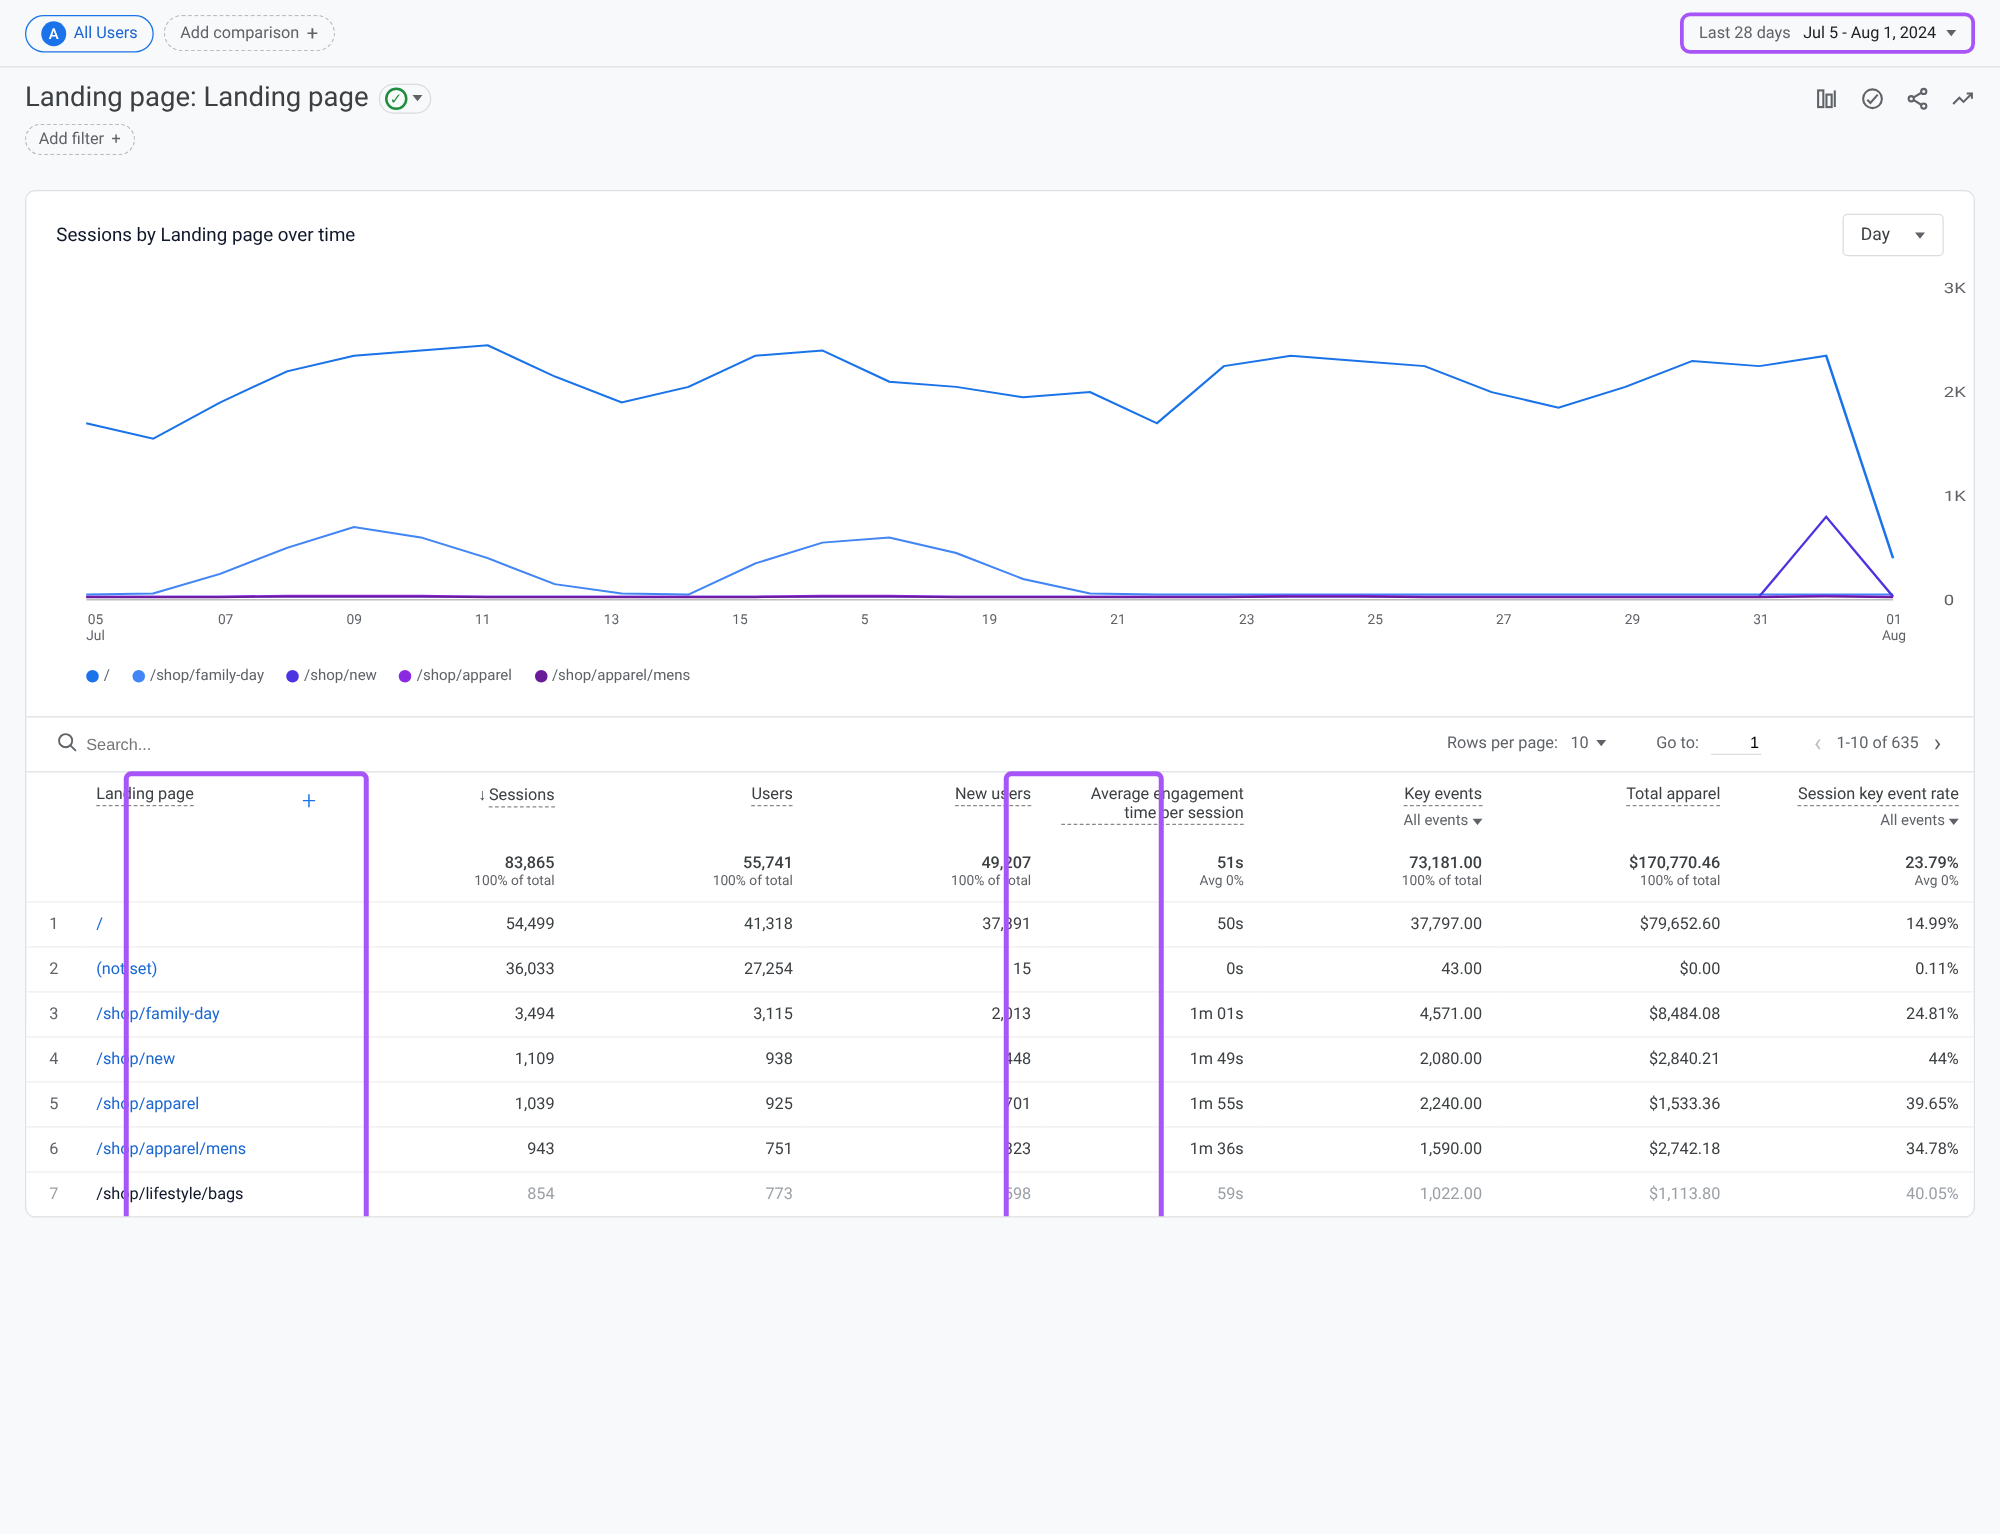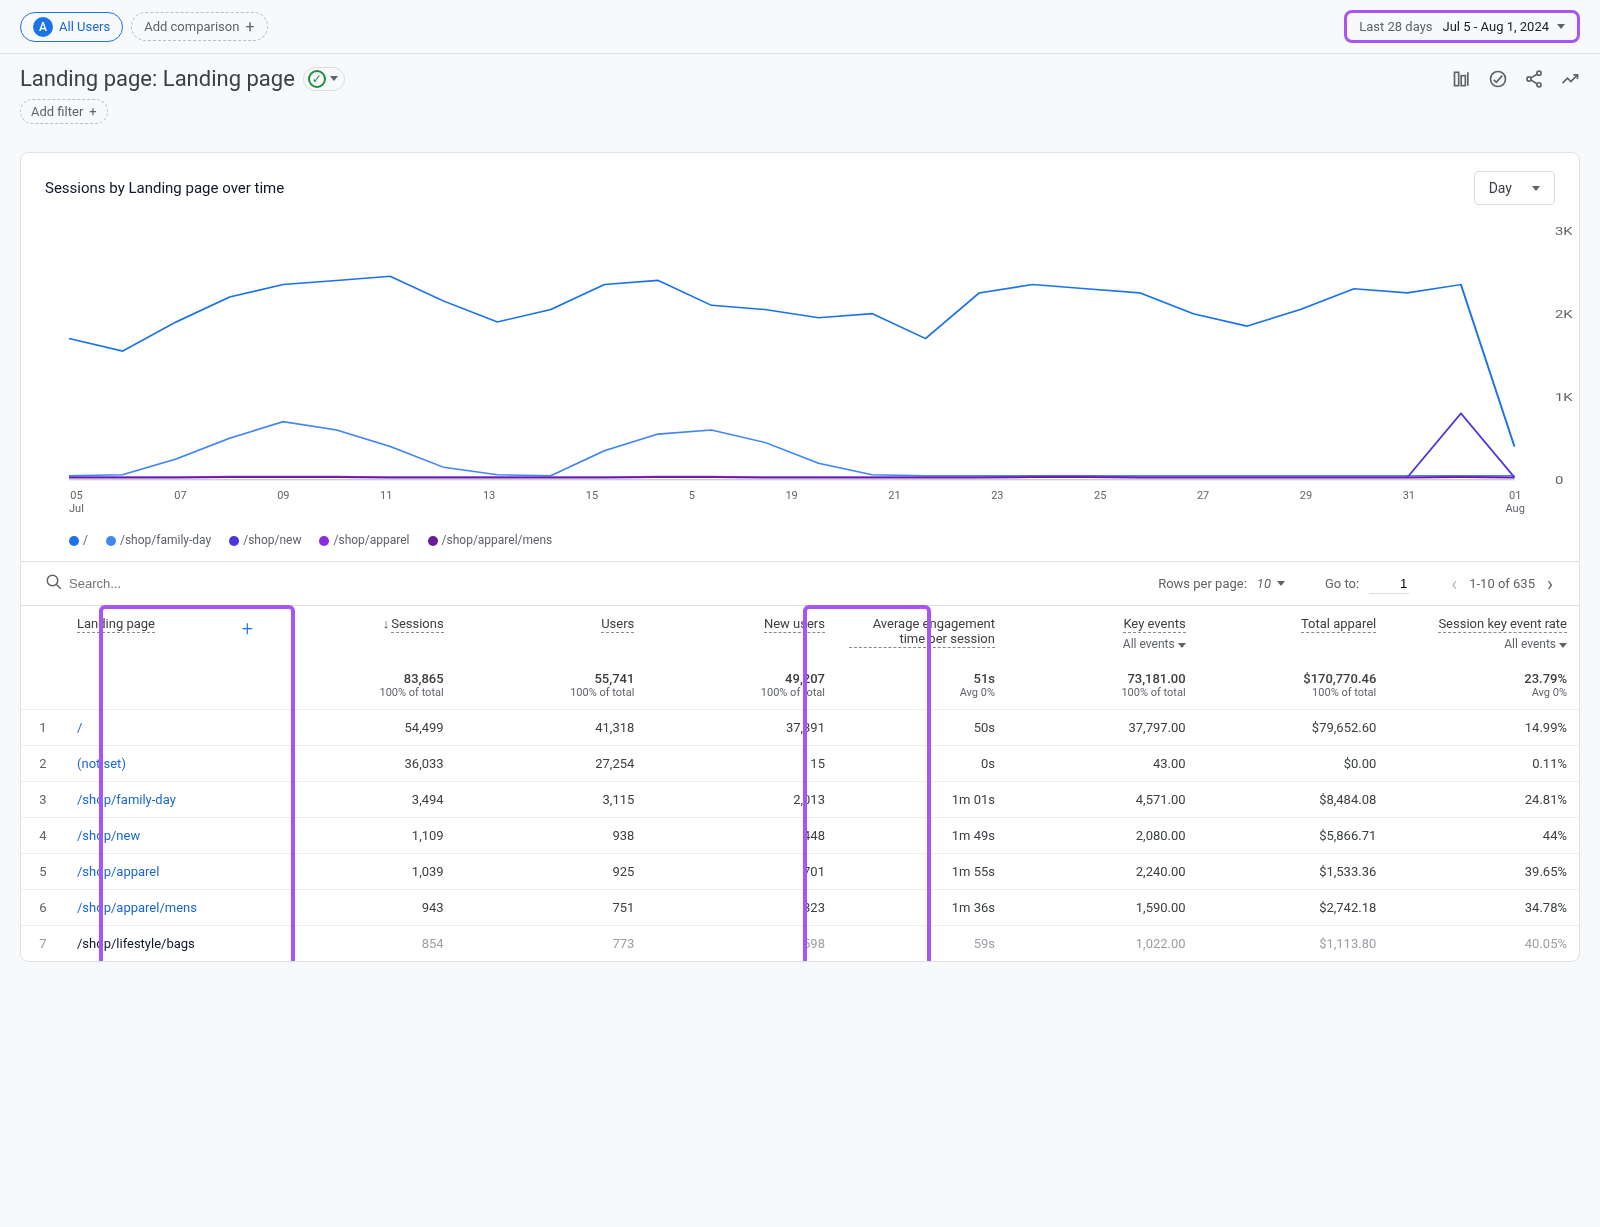--- a/index.html
+++ b/index.html
@@ -39,21 +39,21 @@
 
 .chart-wrap { padding: 6px 24px 0 48px; }
 .chart { position: relative; height: 270px; }
 .chart svg { width: 100%; height: 100%; }
 .xaxis { display: flex; justify-content: space-between; font-size: 11px; color: #5f6368; padding: 4px 30px 0 0; }
 .xaxis div{ text-align:center; }
 .legend { display: flex; gap: 18px; padding: 18px 0 14px 0; font-size: 12px; color: #5f6368; align-items:center;}
 .ldot { width: 10px; height: 10px; border-radius: 50%; display: inline-block; margin-right: 4px; vertical-align: middle; }
 
 
-.tablebar { display: flex; align-items: center; padding: 8px 24px; border-top: 1px solid #e0e0e0; font-size: 13px; color: #5f6368; gap: 0;}
+.tablebar { display: flex; align-items: flex-start; padding: 8px 24px; border-top: 1px solid #e0e0e0; font-size: 13px; color: #5f6368; gap: 0; margin-top: 12px;}
 .searcharea { display: flex; align-items: center; flex: 1; }
 .searcharea input { border: none; outline: none; font-size: 13px; padding: 6px; width: 200px; }
 .pgctrl { display: flex; align-items: center; gap: 10px; }
 .pgctrl .gotoin { width: 40px; border: none; border-bottom: 1px solid #dadce0; text-align: right; font-size: 13px; outline: none; padding: 2px;}
 .arrow-icon { font-size: 20px; color: #bdbdbd; cursor: pointer; padding: 0 2px;}
 .arrow-icon.active{ color:#5f6368;}
 
 
 .tablewrap { position: relative; }
 table { width: 100%; border-collapse: collapse; table-layout: fixed; }
@@ -198,21 +198,21 @@
     <div class="tablebar">
       <div class="searcharea">
         <span><svg width="18" height="18" viewBox="0 0 24 24" fill="none" stroke="#5f6368" stroke-width="2">
               <circle cx="10" cy="10" r="7"></circle>
               <line x1="21" y1="21" x2="15" y2="15"></line>
             </svg></span>
         <input placeholder="Search..." style="">
       </div>
       <div class="pgctrl">
         <span>Rows per page:</span>
-        <span style="display:flex;align-items:center;gap:6px;font-style:italic;">
+        <span style="display:flex;align-items:center;gap:6px;">
           <span>10</span>
           <span class="tri-down"></span>
         </span>
         <span style="width:20px"></span>
         <span>Go to:</span>
         <input class="gotoin" value="1" style="">
         <span style="width:20px"></span>
         <span class="arrow-icon">‹</span>
         <span>1-10 of 635</span>
         <span class="arrow-icon active">›</span>
@@ -283,21 +283,21 @@
               <td>24.81%</td>
             </tr>
             <tr>
               <td class="idx">4</td>
               <td class="lp">/shop/new</td>
               <td>1,109</td>
               <td>938</td>
               <td>448</td>
               <td>1m 49s</td>
               <td>2,080.00</td>
-              <td>$5,866.71</td>
+              <td>$2,840.21</td>
               <td>44%</td>
             </tr>
             <tr>
               <td class="idx">5</td>
               <td class="lp">/shop/apparel</td>
               <td>1,039</td>
               <td>925</td>
               <td>701</td>
               <td>1m 55s</td>
               <td>2,240.00</td>

